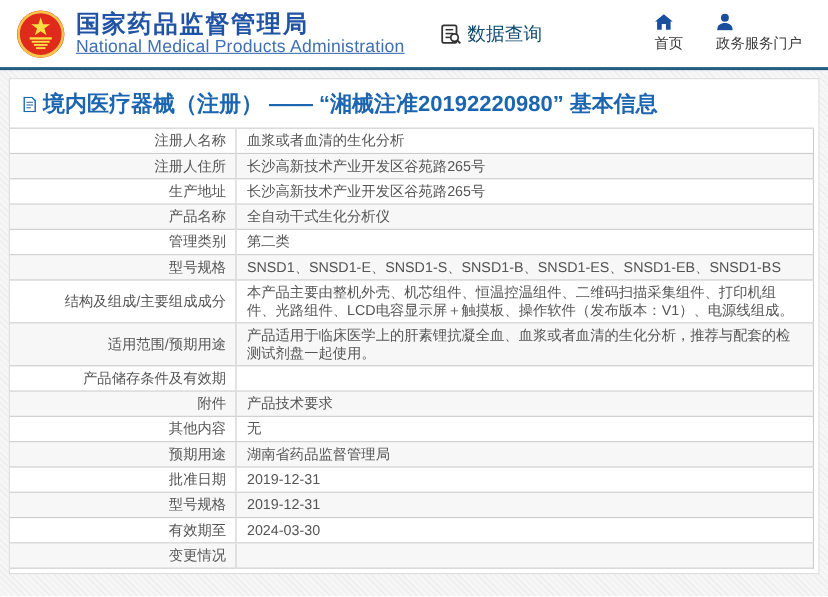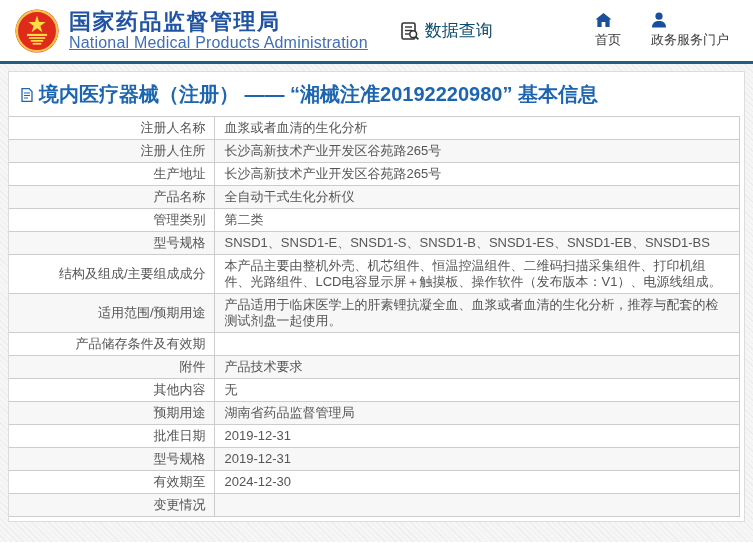--- a/index.html
+++ b/index.html
@@ -230,21 +230,21 @@
         <tr>
           <td class="cell-label">批准日期</td>
           <td class="cell-value">2019-12-31</td>
         </tr>
         <tr>
           <td class="cell-label">型号规格</td>
           <td class="cell-value">2019-12-31</td>
         </tr>
         <tr>
           <td class="cell-label">有效期至</td>
-          <td class="cell-value">2024-12-30</td>
+          <td class="cell-value">2024-03-30</td>
         </tr>
         <tr>
           <td class="cell-label">变更情况</td>
           <td class="cell-value"></td>
         </tr>
 
       </tbody>
     </table>
 
   </div>

